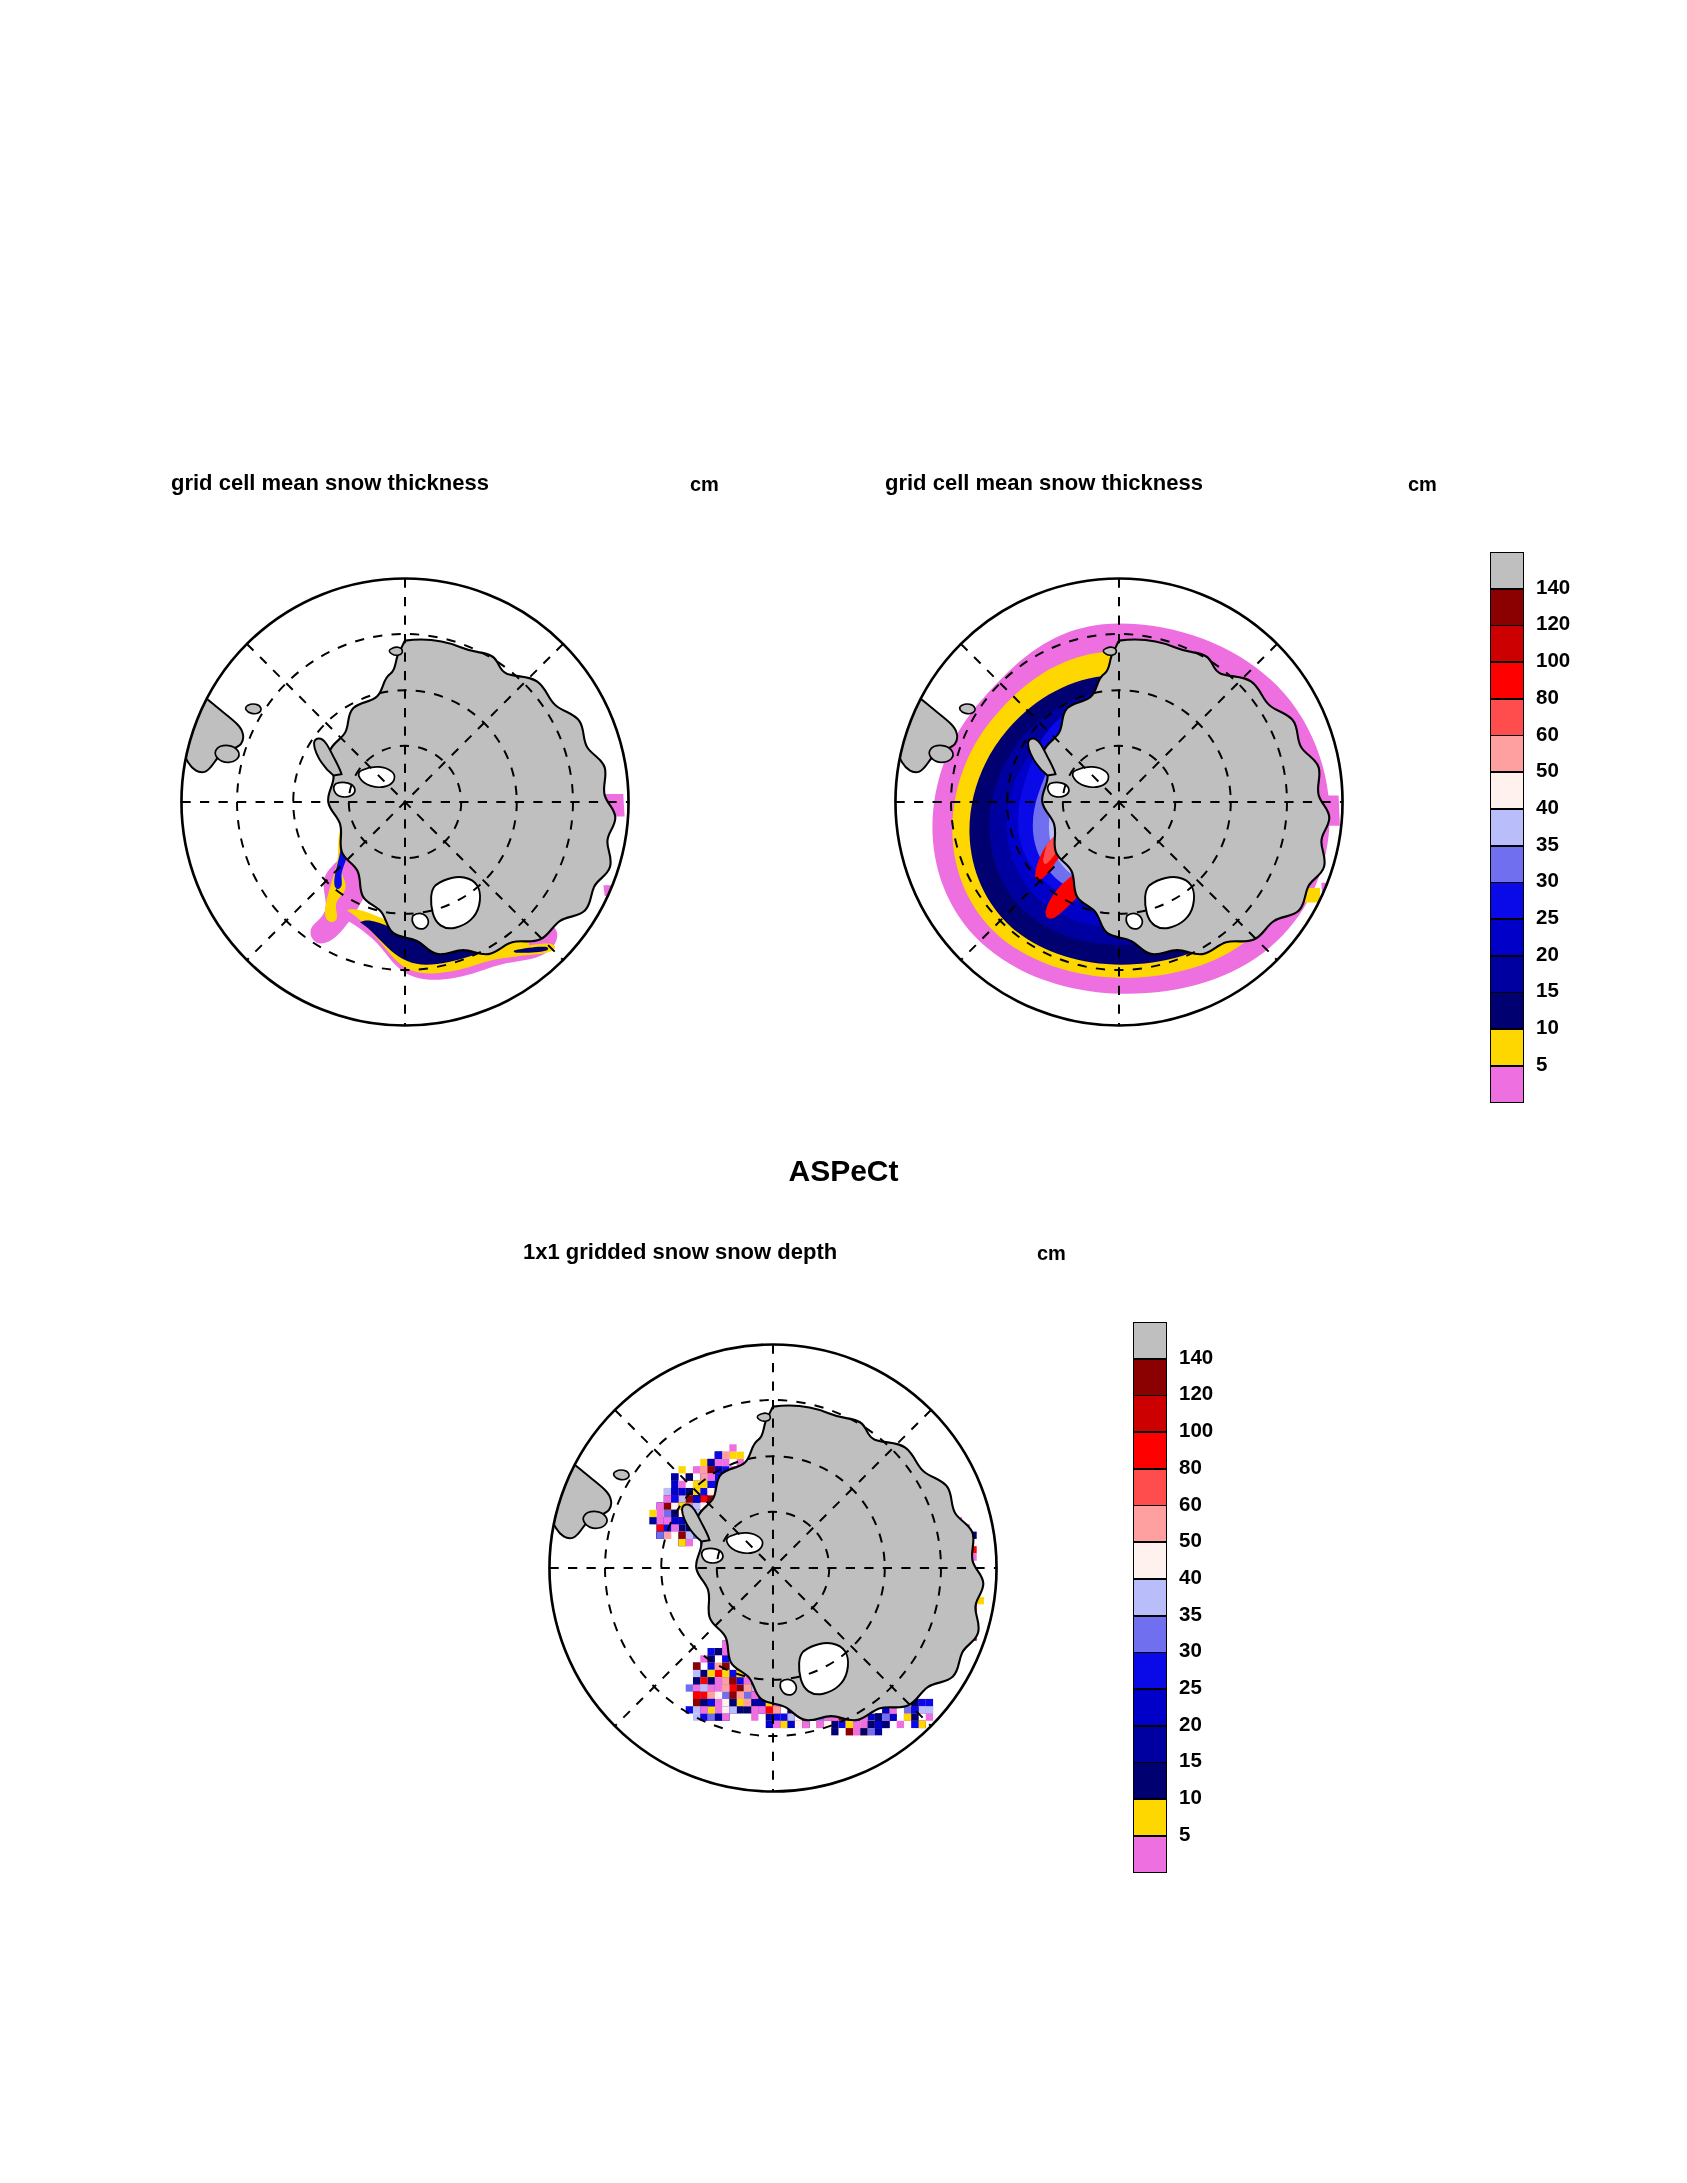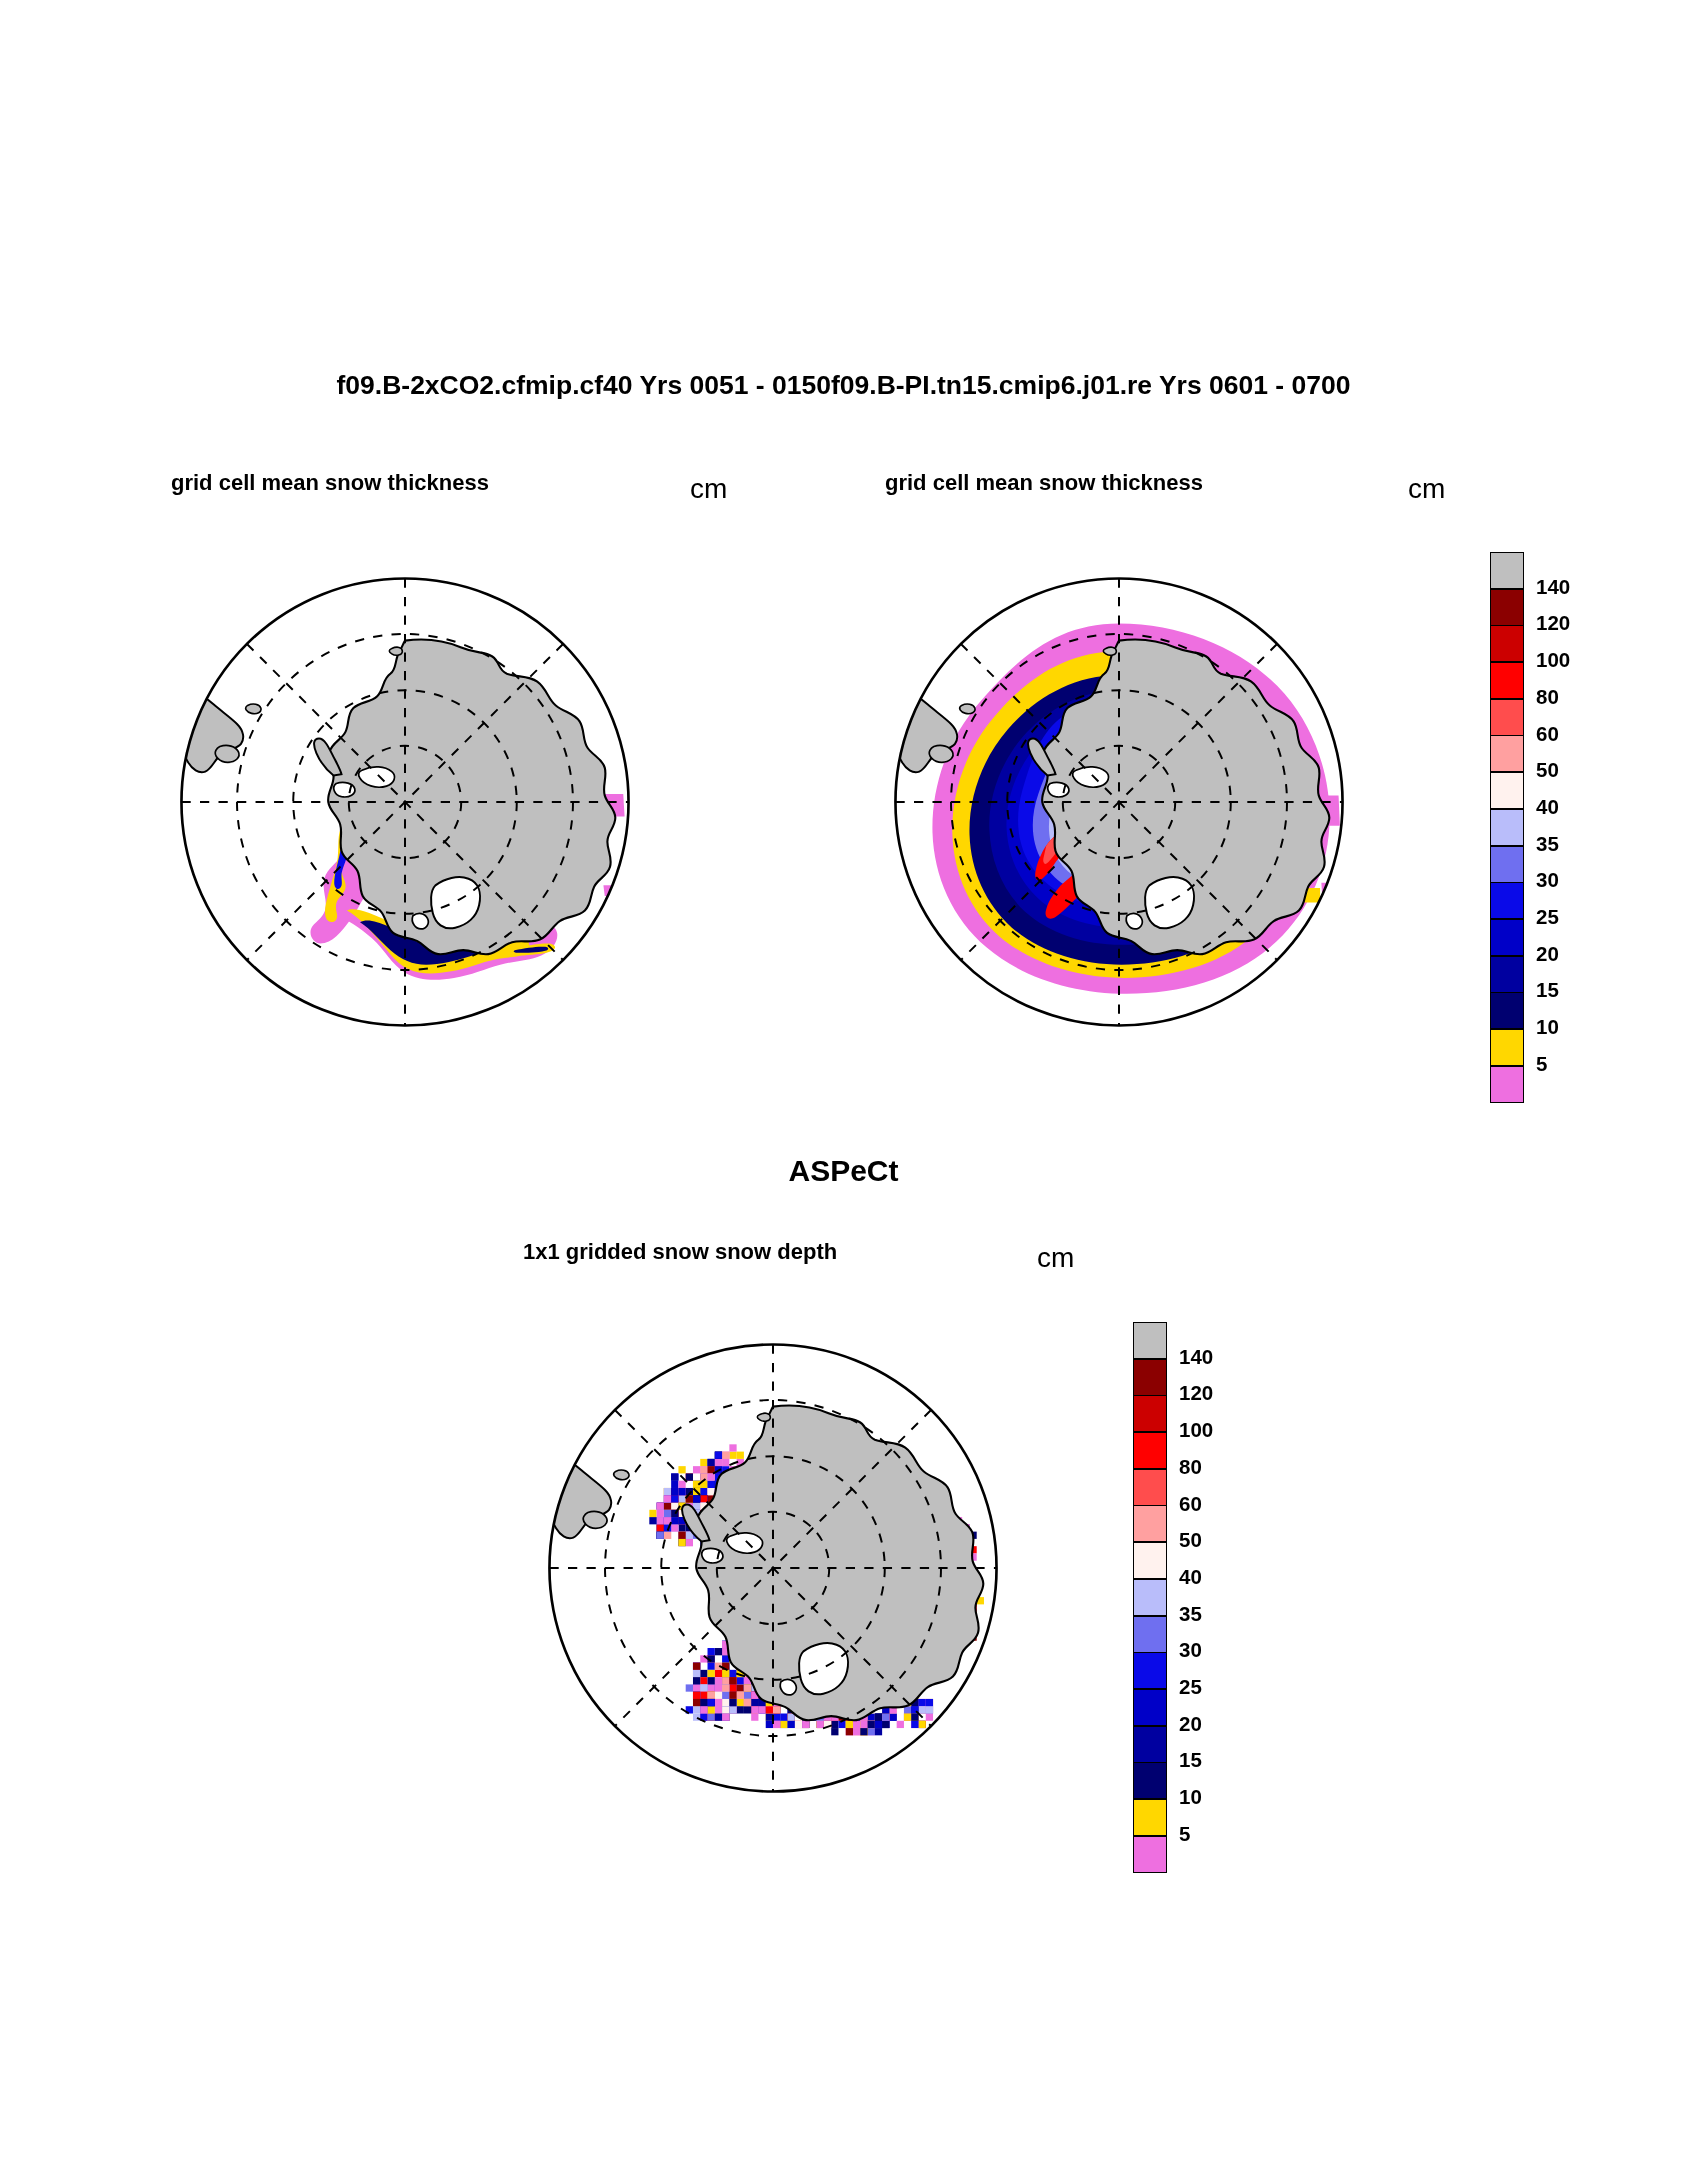--- a/index.html
+++ b/index.html
@@ -32,21 +32,21 @@
   }
 
   
   .panel-head{
     position:absolute;
     font-size:22px;font-weight:bold;
     white-space:nowrap;
   }
   .panel-units{
     position:absolute;
-    font-size:28px;font-weight:normal;
+    font-size:20px;font-weight:bold;
   }
 
   
   .map{position:absolute;}
   .map svg{display:block;}
 
   
   .cbar{position:absolute;margin-top:9px;}
   .cbar .band{
     position:absolute;left:0;width:34px;
@@ -59,23 +59,20 @@
     white-space:nowrap;
     text-align:left;
   }
 </style>
 </head>
 <body>
 
 <div class="page">
 
 
-  <div class="sub-title">
-    <span class="seg">f09.B-2xCO2.cfmip.cf40  Yrs 0051 - 0150</span><span class="seg">f09.B-PI.tn15.cmip6.j01.re  Yrs 0601 - 0700</span>
-  </div>
 
   <div class="panel-head" style="left:171px;top:470px;">grid cell mean snow thickness</div>
   <div class="panel-units" style="left:690px;top:473px;">cm</div>
 
   <div class="panel-head" style="left:885px;top:470px;">grid cell mean snow thickness</div>
   <div class="panel-units" style="left:1408px;top:473px;">cm</div>
 
   <div class="map" style="left:114px;top:511px;">
     <svg width="582" height="582" viewBox="0 0 880 880" xmlns="http://www.w3.org/2000/svg">
       <defs>

